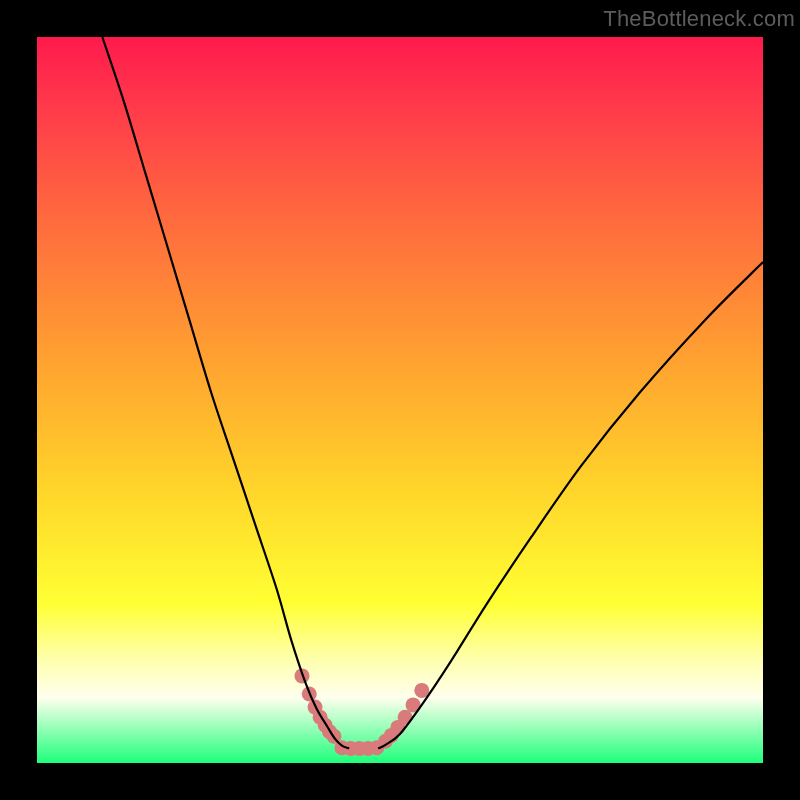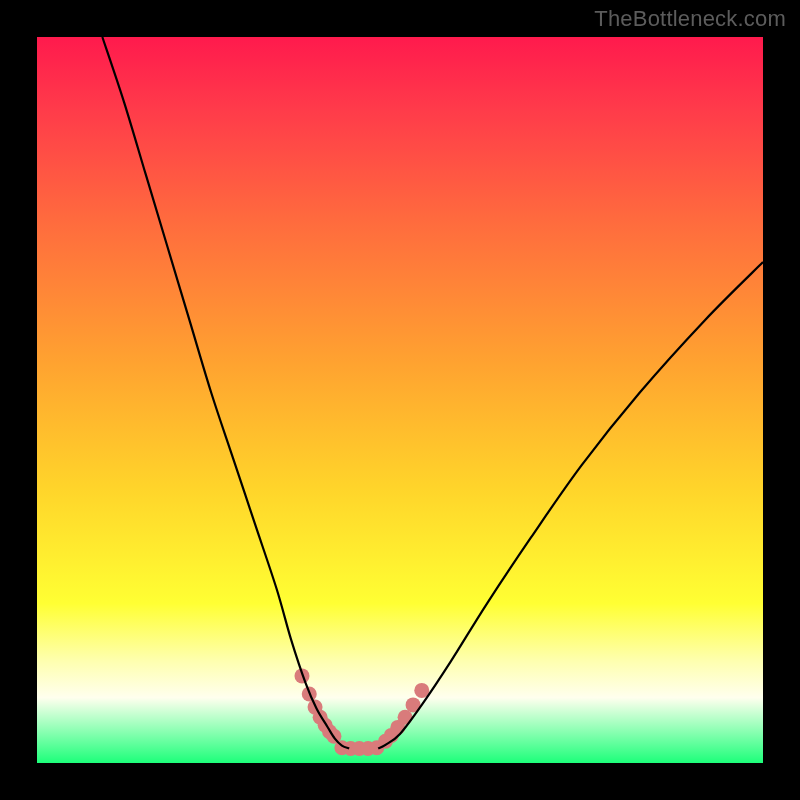--- a/index.html
+++ b/index.html
@@ -25,21 +25,21 @@
       #ffd42a 62%,
       #ffff33 78%,
       #feffb0 86%,
       #ffffee 91%,
       #1dff7a 100%
     );
   }
   .watermark {
     position: absolute;
     top: 6px;
-    right: 14px;
+    right: 5px;
     color: #5c5c5c;
     font-size: 22px;
     letter-spacing: 0.2px;
     font-family: Verdana, Geneva, sans-serif;
     text-align: center;
   }
   svg.curve {
     position: absolute;
     left: 0;
     top: 0;

